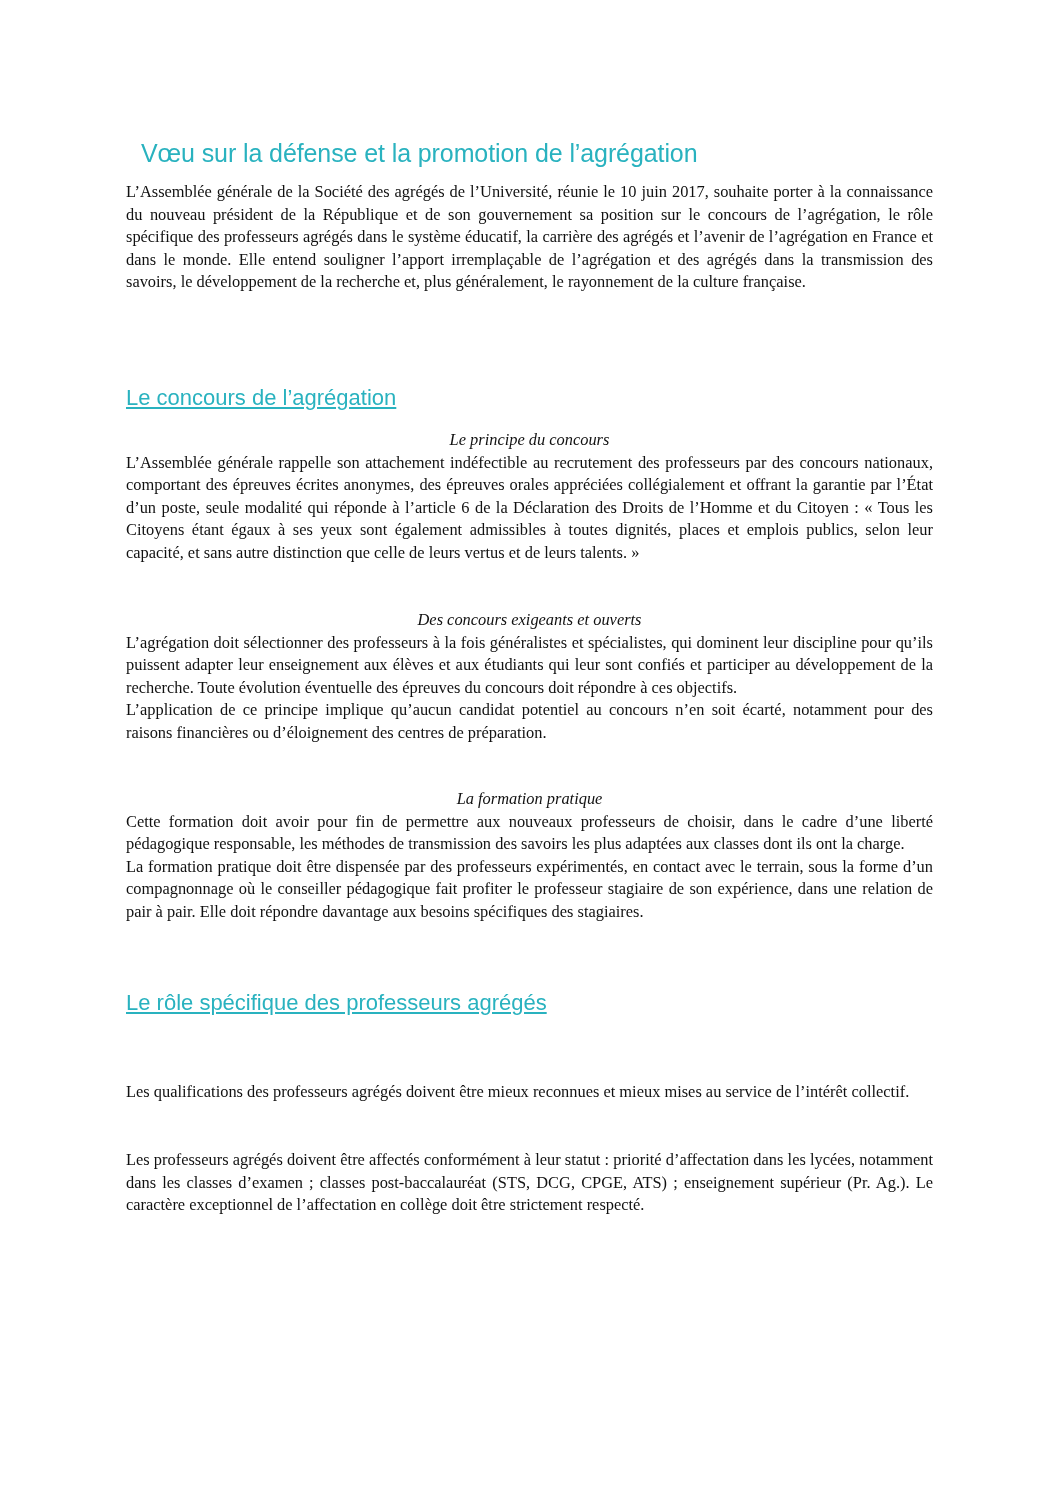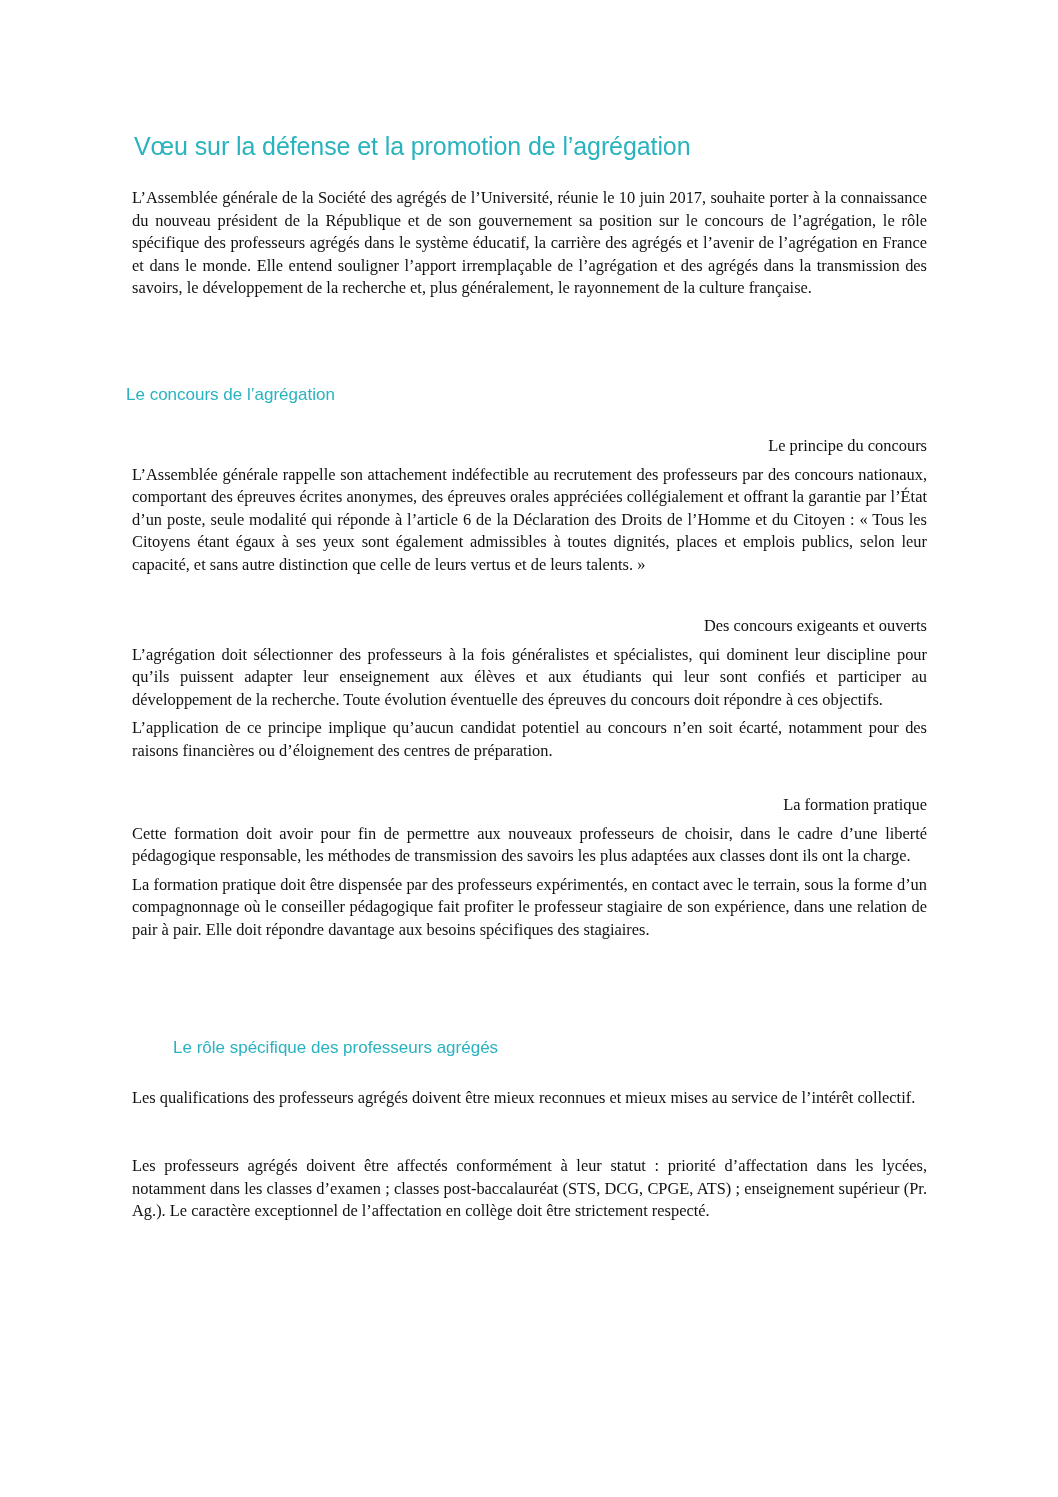--- a/index.html
+++ b/index.html
@@ -1,34 +1,34 @@
 <!DOCTYPE html>
 <html><head>
   <meta charset="utf-8">
   <style>
     html, body { margin: 0; padding: 0; background: #ffffff; }
     body { width: 1058px; height: 1497px; position: relative; overflow: hidden; }
     .page { position: absolute; left: 126px; top: 0; width: 807px; }
     .title {
-      position: absolute; left: 0; top: 124px; margin: 8px;
+      position: absolute; left: 0; top: 124px; margin: 15px;
       font-family: "Liberation Sans", sans-serif; font-weight: normal;
       font-size: 25px; color: #29b2bf; white-space: nowrap; letter-spacing: -0.1px;
     }
     .h2 {
       position: absolute; left: 0; margin: 0;
       font-family: "Liberation Sans", sans-serif; font-weight: normal;
-      font-size: 17px; color: #29b2bf; white-space: nowrap;
+      font-size: 22px; color: #29b2bf; white-space: nowrap; text-decoration: underline;
     }
     .block {
       position: absolute; left: 0; width: 807px; margin: 0;
       font-family: "Liberation Serif", serif; font-size: 16.4px; line-height: 22.6px;
       color: #111111; text-align: justify;
     }
-    .block p { margin: 6px; }
-    .sub { text-align: right; }
+    .block p { margin: 0; }
+    .sub { font-style: italic; text-align: center; }
   </style>
 </head>
 <body>
 
 <div class="page">
 
   <h1 class="title">Vœu sur la défense et la promotion de l’agrégation</h1>
 
   <div class="block" style="top:181px;">
     <p>L’Assemblée générale de la Société des agrégés de l’Université, réunie le 10 juin 2017, souhaite porter à la connaissance du nouveau président de la République et de son gouvernement sa position sur le concours de l’agrégation, le rôle spécifique des professeurs agrégés dans le système éducatif, la carrière des agrégés et l’avenir de l’agrégation en France et dans le monde. Elle entend souligner l’apport irremplaçable de l’agrégation et des agrégés dans la transmission des savoirs, le développement de la recherche et, plus généralement, le rayonnement de la culture française.</p>
@@ -46,21 +46,21 @@
     <p>L’agrégation doit sélectionner des professeurs à la fois généralistes et spécialistes, qui dominent leur discipline pour qu’ils puissent adapter leur enseignement aux élèves et aux étudiants qui leur sont confiés et participer au développement de la recherche. Toute évolution éventuelle des épreuves du concours doit répondre à ces objectifs.</p>
     <p>L’application de ce principe implique qu’aucun candidat potentiel au concours n’en soit écarté, notamment pour des raisons financières ou d’éloignement des centres de préparation.</p>
   </div>
 
   <div class="block" style="top:788px;">
     <p class="sub">La formation pratique</p>
     <p>Cette formation doit avoir pour fin de permettre aux nouveaux professeurs de choisir, dans le cadre d’une liberté pédagogique responsable, les méthodes de transmission des savoirs les plus adaptées aux classes dont ils ont la charge.</p>
     <p>La formation pratique doit être dispensée par des professeurs expérimentés, en contact avec le terrain, sous la forme d’un compagnonnage où le conseiller pédagogique fait profiter le professeur stagiaire de son expérience, dans une relation de pair à pair. Elle doit répondre davantage aux besoins spécifiques des stagiaires.</p>
   </div>
 
-  <h2 class="h2" style="top:1038px;margin-left:47px;">Le rôle spécifique des professeurs agrégés</h2>
+  <h2 class="h2" style="top:990px;">Le rôle spécifique des professeurs agrégés</h2>
 
   <div class="block" style="top:1081px;">
     <p>Les qualifications des professeurs agrégés doivent être mieux reconnues et mieux mises au service de l’intérêt collectif.</p>
   </div>
 
   <div class="block" style="top:1149px;">
     <p>Les professeurs agrégés doivent être affectés conformément à leur statut : priorité d’affectation dans les lycées, notamment dans les classes d’examen ; classes post-baccalauréat (STS, DCG, CPGE, ATS) ; enseignement supérieur (Pr. Ag.). Le caractère exceptionnel de l’affectation en collège doit être strictement respecté.</p>
   </div>
 
   <div class="block" style="top:1283px;">

